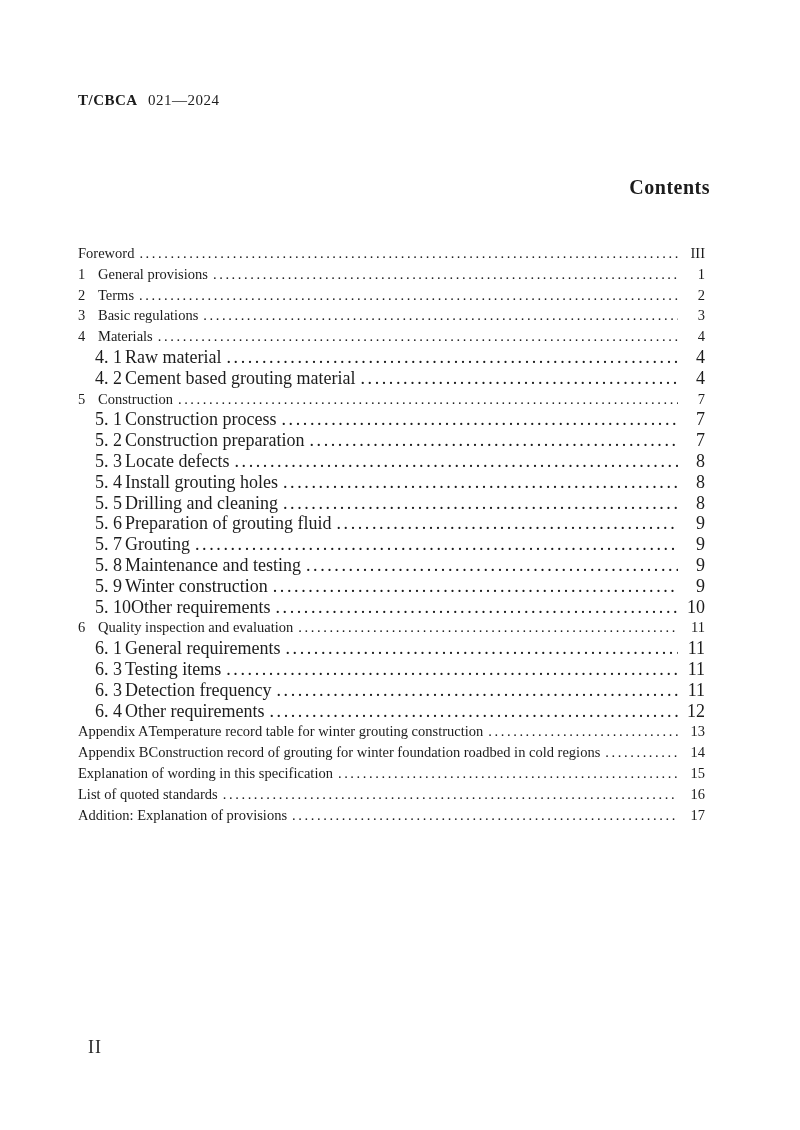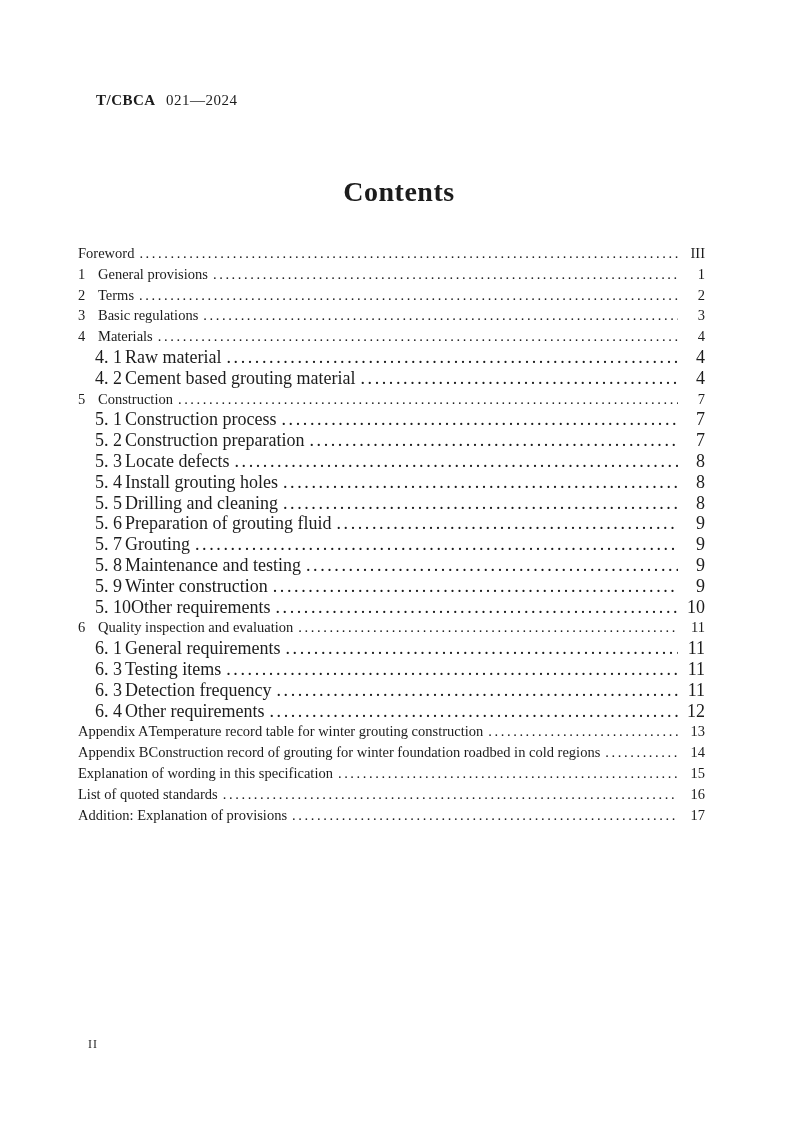--- a/index.html
+++ b/index.html
@@ -6,35 +6,35 @@
   html, body { width: 800px; height: 1130px; }
   body {
     position: relative;
     background: #ffffff;
     font-family: "Liberation Serif", "DejaVu Serif", serif;
     color: #1c1c1c;
     overflow: hidden;
   }
   .doc-code {
     position: absolute;
-    left: 96px;
+    left: 78px;
     top: 92px;
     font-size: 15px;
     letter-spacing: 0.5px;
     white-space: nowrap;
   }
   .doc-code .code-prefix { font-weight: bold; }
   .doc-code .code-number { font-weight: normal; margin-left: 6px; }
   .page-title {
     position: absolute;
     left: 78px;
-    right: 80px;
+    right: 90px;
     top: 176px;
-    text-align: center;
-    font-size: 28px;
+    text-align: right;
+    font-size: 20px;
     font-weight: bold;
     letter-spacing: 0.5px;
   }
   .toc {
     position: absolute;
     left: 78px;
     right: 95px;
     top: 243px;
   }
   .toc-row {
@@ -65,21 +65,21 @@
   }
   .pg {
     flex: 0 0 auto;
     min-width: 24px;
     text-align: right;
   }
   .footer-page-number {
     position: absolute;
     left: 88px;
     top: 1037px;
-    font-size: 12px;
+    font-size: 18px;
     letter-spacing: 1px;
     color: #2a2a2a;
   }
 </style>
 </head>
 <body>
 
 <div class="doc-code">
   <span class="code-prefix">T/CBCA</span>
   <span class="code-number">021—2024</span>

